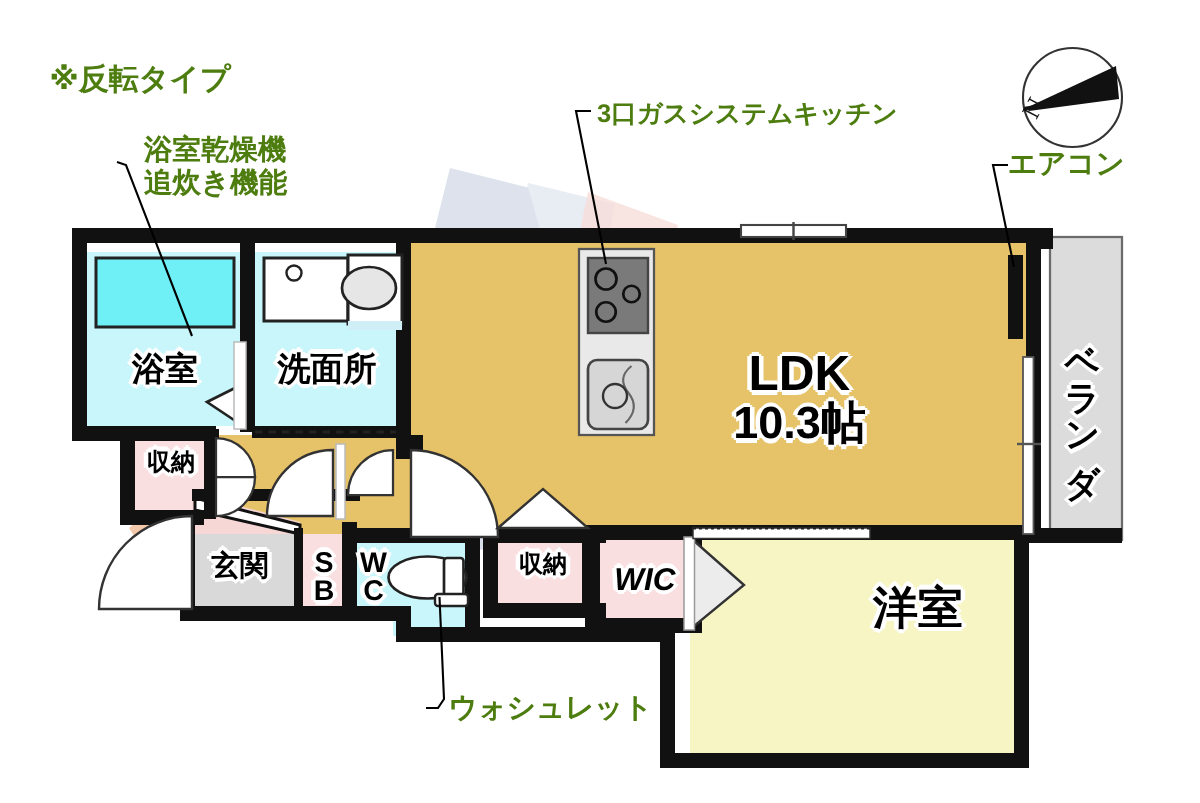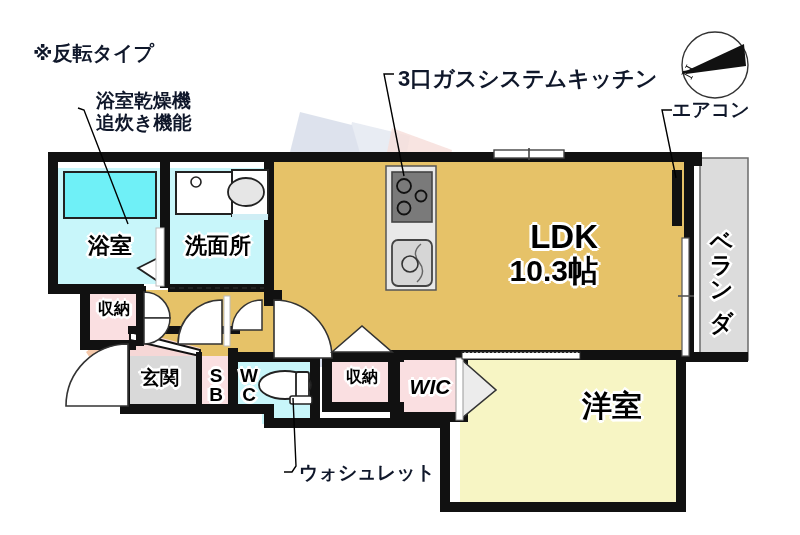--- a/index.html
+++ b/index.html
@@ -17,21 +17,21 @@
 
   
   .rlabel{position:absolute;font-weight:bold;color:#000;text-align:center;
           line-height:1.05;white-space:nowrap;
           text-shadow:
             2px 0 0 #fff,-2px 0 0 #fff,0 2px 0 #fff,0 -2px 0 #fff,
             1.5px 1.5px 0 #fff,-1.5px 1.5px 0 #fff,1.5px -1.5px 0 #fff,-1.5px -1.5px 0 #fff,
             3px 0 0 #fff,-3px 0 0 #fff,0 3px 0 #fff,0 -3px 0 #fff;}
 
   
-  .callout{position:absolute;font-weight:bold;color:#0f172a;white-space:nowrap;
+  .callout{position:absolute;font-weight:bold;color:#4d7c0f;white-space:nowrap;
            line-height:1.18;}
 
   .vert{writing-mode:vertical-rl;text-orientation:upright;}
 </style>
 </head>
 <body>
 
 <div id="stage">
 
   <div class="wm" style="left:0;top:0;width:800px;height:535px;">
@@ -229,21 +229,21 @@
     <text x="13" y="52" font-size="17" font-weight="bold" fill="#111" font-family="Liberation Serif, serif" transform="rotate(-62 13 52)">N</text>
   </svg>
 
   <div class="callout" style="left:33px;top:42px;font-size:20px;">※反転タイプ</div>
 
   <div class="callout" style="left:96px;top:90px;font-size:19px;">
     <div>浴室乾燥機</div>
     <div>追炊き機能</div>
   </div>
 
-  <div class="callout" style="left:398px;top:66px;font-size:22px;">3口ガスシステムキッチン</div>
+  <div class="callout" style="left:398px;top:66px;font-size:17px;">3口ガスシステムキッチン</div>
 
   <div class="callout" style="left:672px;top:99px;font-size:19px;">エアコン</div>
 
   <div class="callout" style="left:299px;top:462px;font-size:19px;">ウォシュレット</div>
 
   <div class="rlabel" style="left:68px;top:234px;font-size:22px;width:84px;">浴室</div>
 
   <div class="rlabel" style="left:172px;top:234px;font-size:22px;width:92px;">洗面所</div>
 
   <div class="rlabel" style="left:88px;top:301px;font-size:16px;width:52px;">収納</div>
@@ -253,21 +253,21 @@
   <div class="rlabel" style="left:203px;top:366px;font-size:19px;width:26px;line-height:1.0;
               word-break:break-all;white-space:normal;">SB</div>
 
   <div class="rlabel" style="left:236px;top:366px;font-size:19px;width:26px;line-height:1.0;
               word-break:break-all;white-space:normal;">WC</div>
 
   <div class="rlabel" style="left:334px;top:369px;font-size:16px;width:56px;">収納</div>
 
   <div class="rlabel" style="left:400px;top:376px;font-size:21px;width:60px;font-style:italic;">WIC</div>
 
-  <div class="rlabel" style="left:468px;top:220px;font-size:33px;width:130px;text-align:right;">
+  <div class="rlabel" style="left:468px;top:232px;font-size:33px;width:130px;">
     <div>LDK</div>
     <div style="font-size:30px;">10.3帖</div>
   </div>
 
   <div class="rlabel" style="left:553px;top:390px;font-size:30px;width:118px;">
     <div>洋室</div>
   </div>
 
   <div class="rlabel vert" style="left:710px;top:196px;font-size:23px;height:140px;">ベランダ</div>
 

